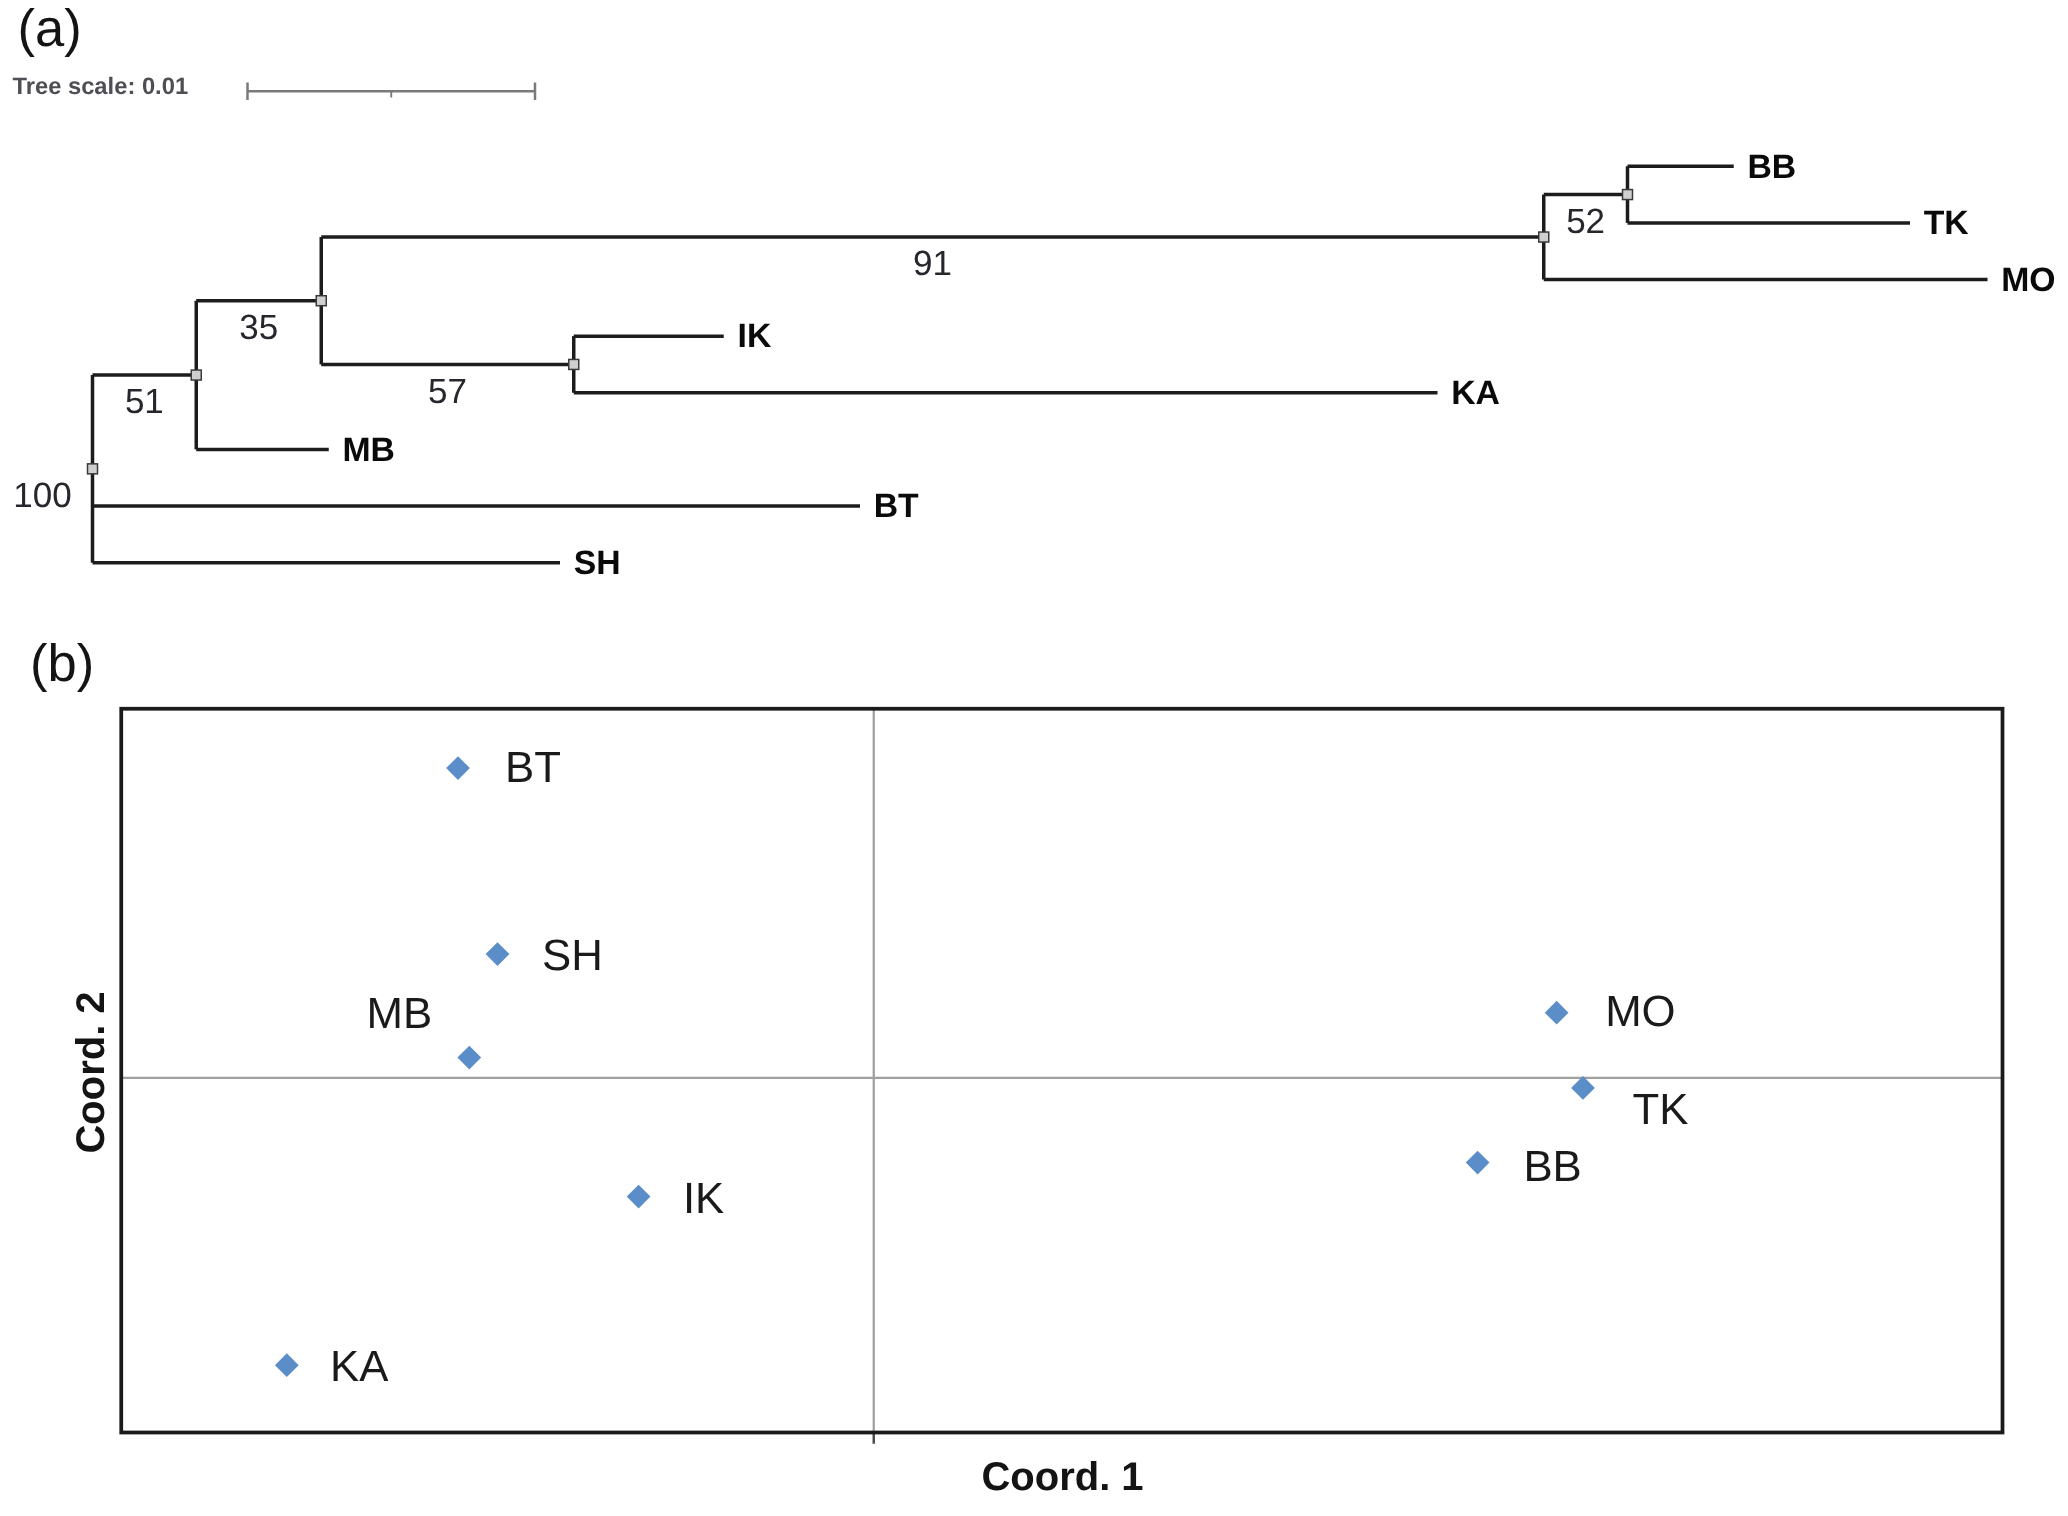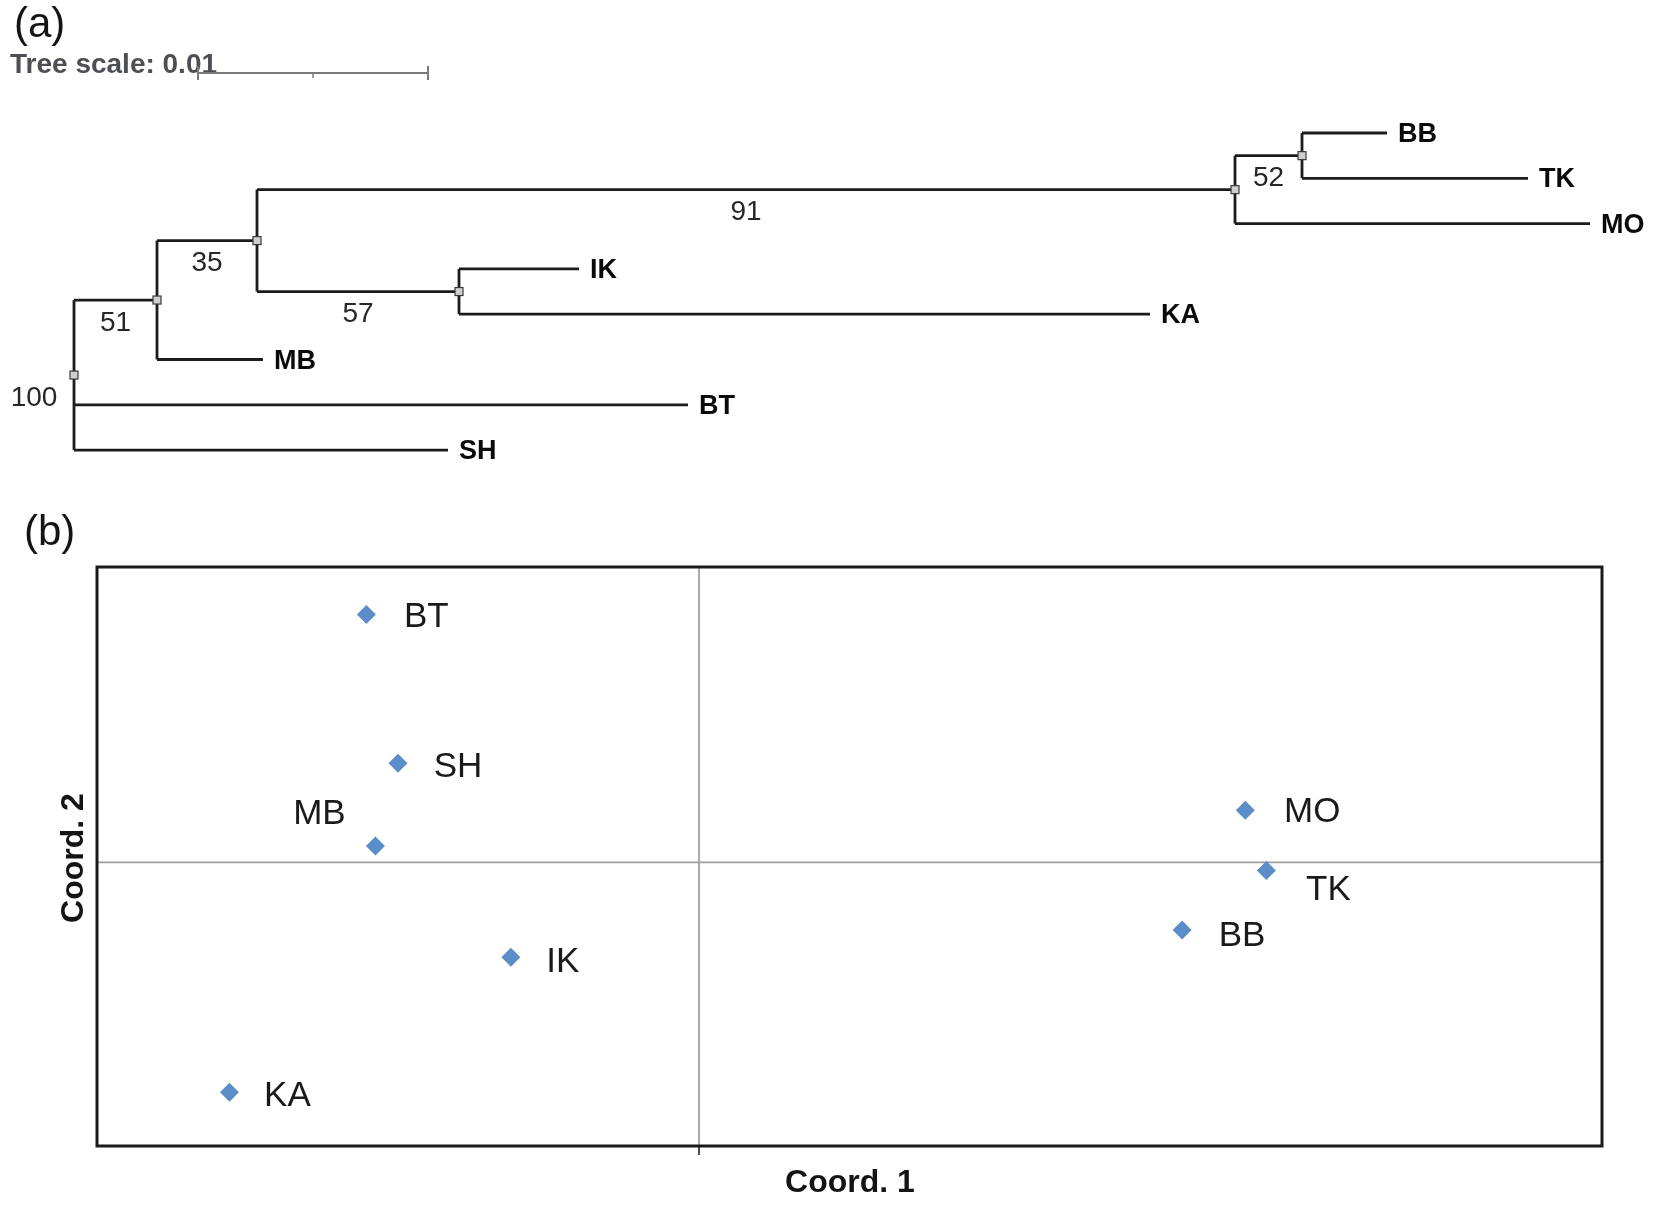--- a/index.html
+++ b/index.html
@@ -4,21 +4,21 @@
 <style>
   html,body{margin:0;padding:0;background:#fff;}
   .figure{
     position:relative;width:1654px;height:1213px;background:#ffffff;
     font-family:"Liberation Sans",sans-serif;overflow:hidden;
   }
   .panel-label{position:absolute;font-size:42px;color:#141414;line-height:1.1;}
   #label-a{left:14px;top:0;}
   #label-b{left:24px;top:508px;}
   .tree-scale-label{
-    position:absolute;left:10px;top:48px;font-size:28px;font-weight:bold;color:#4e4e55;
+    position:absolute;left:10px;top:59px;font-size:19px;font-weight:bold;color:#4e4e55;
   }
   svg{position:absolute;left:0;display:block;}
   #tree-svg{top:0;}
   #scatter-svg{top:540px;}
   .axis-label{font-family:"Liberation Sans",sans-serif;font-weight:bold;font-size:32px;fill:#141414;}
 </style>
 </head>
 <body>
 
 <div class="figure">

